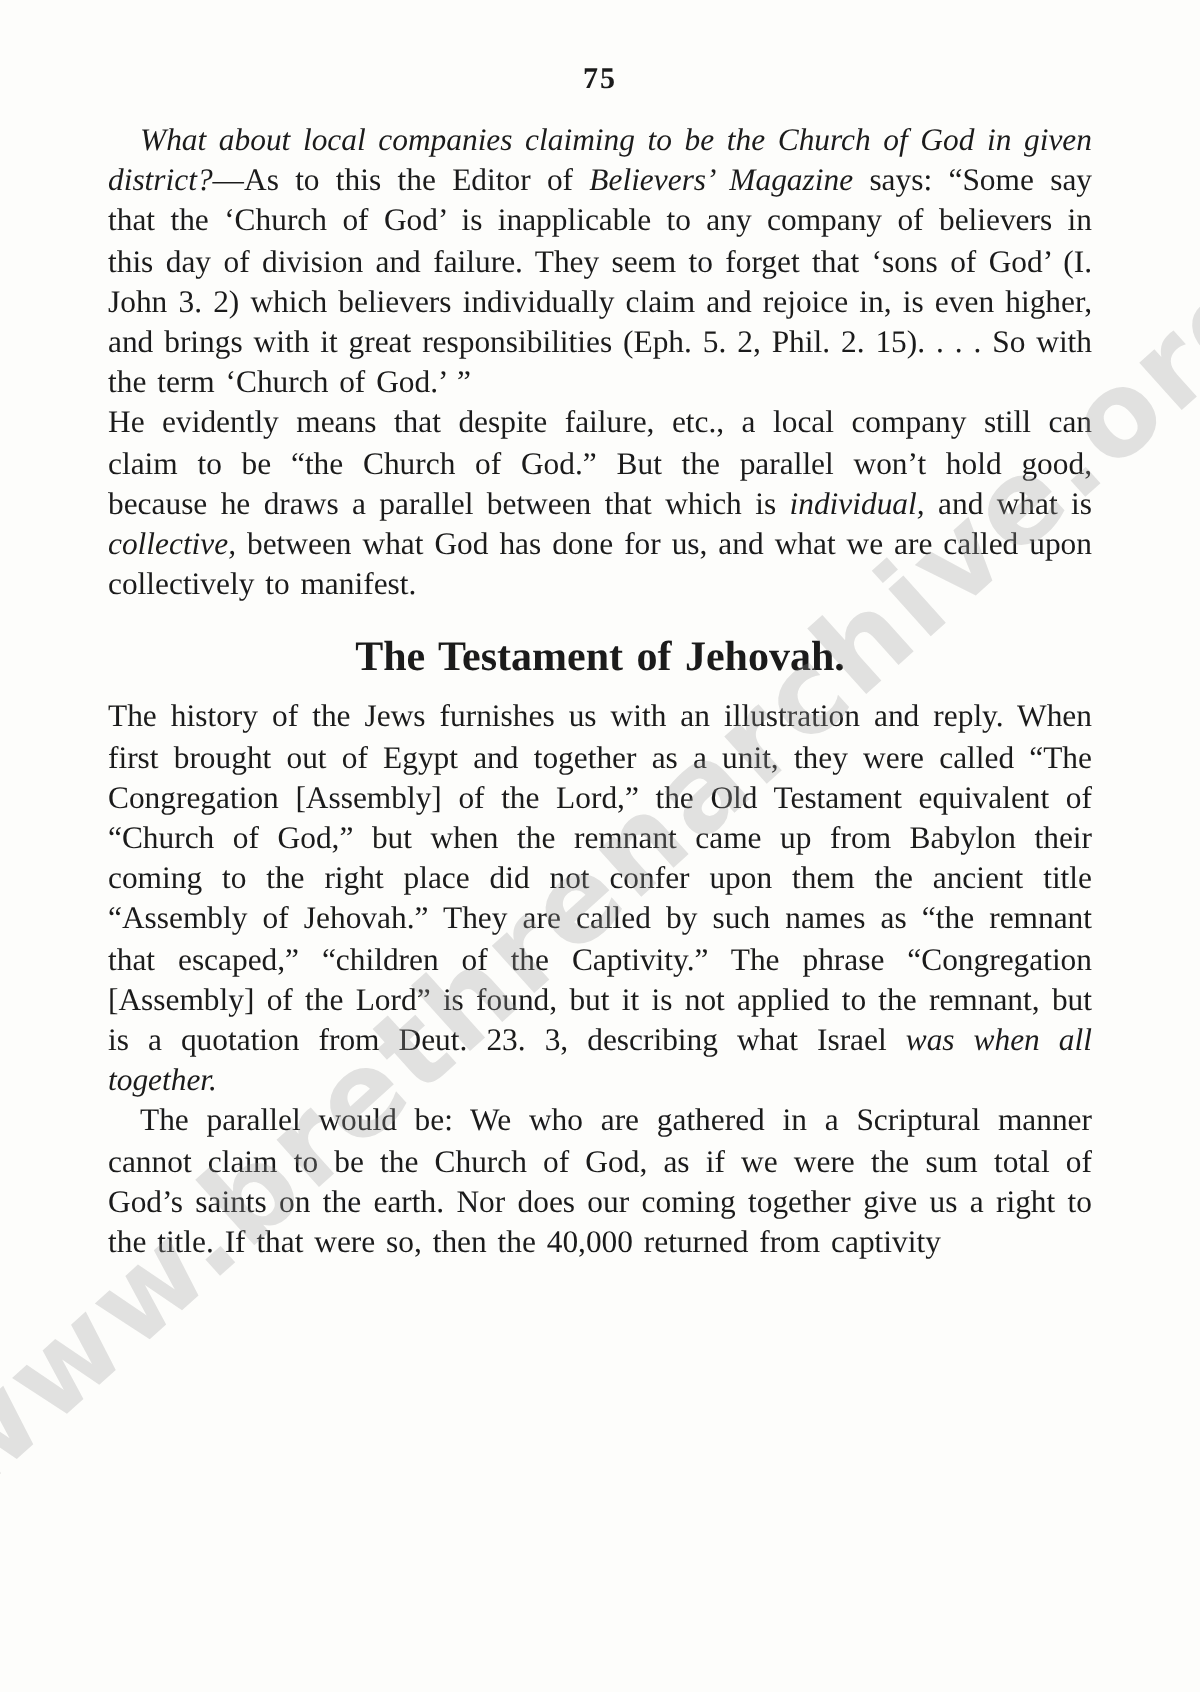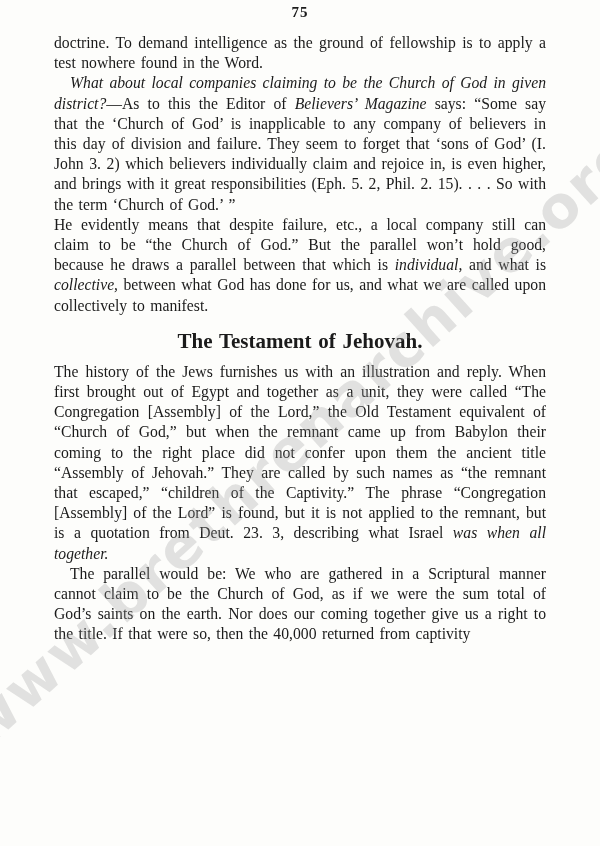--- a/index.html
+++ b/index.html
@@ -13,21 +13,21 @@
     height: 846px;
     margin: 0 auto;
     background: #fdfdfb;
     overflow: hidden;
     font-family: "Liberation Serif", serif;
     color: #1b1b1b;
   }
   .page-number {
     text-align: center;
     font-weight: bold;
-    padding-top: 4px;
+    padding-top: 32px;
     font-size: 15px;
     letter-spacing: 1px;
   }
   .body-text {
     margin: 12px 54px 0 54px;
     text-align: justify;
     font-size: 15.7px;
     line-height: 20.2px;
     word-spacing: 1.5px;
   }
@@ -68,21 +68,20 @@
 <body>
 
 <div class="page">
 
   <div class="watermark">www.brethrenarchive.org</div>
 
   <div class="page-number">75</div>
 
   <div class="body-text">
 
-    <p class="para noindent"><span>doctrine. To demand intelligence as the ground of fellowship is to apply a test nowhere found in the Word.</span></p>
 
     <p class="para"><span class="it">What about local companies claiming to be the Church of God in given district?</span><span>—As to this the Editor of </span><span class="it">Believers’ Magazine</span><span> says: “Some say that the ‘Church of God’ is inapplicable to any company of believers in this day of division and failure. They seem to forget that ‘sons of God’ (I. John 3. 2) which believers individually claim and rejoice in, is even higher, and brings with it great responsibilities (Eph. 5. 2, Phil. 2. 15). . . . So with the term ‘Church of God.’ ”</span></p>
 
     <p class="para noindent"><span>He evidently means that despite failure, etc., a local company still can claim to be “the Church of God.” But the parallel won’t hold good, because he draws a parallel between that which is </span><span class="it">individual,</span><span> and what is </span><span class="it">collective,</span><span> between what God has done for us, and what we are called upon collectively to manifest.</span></p>
 
 
     <h1 class="heading">The Testament of Jehovah.</h1>
 
     <p class="para noindent"><span>The history of the Jews furnishes us with an illustration and reply. When first brought out of Egypt and together as a unit, they were called “The Congregation [Assembly] of the Lord,” the Old Testament equivalent of “Church of God,” but when the remnant came up from Babylon their coming to the right place did not confer upon them the ancient title “Assembly of Jehovah.” They are called by such names as “the remnant that escaped,” “children of the Captivity.” The phrase “Congregation [Assembly] of the Lord” is found, but it is not applied to the remnant, but is a quotation from Deut. 23. 3, describing what Israel </span><span class="it">was when all together.</span></p>
 

